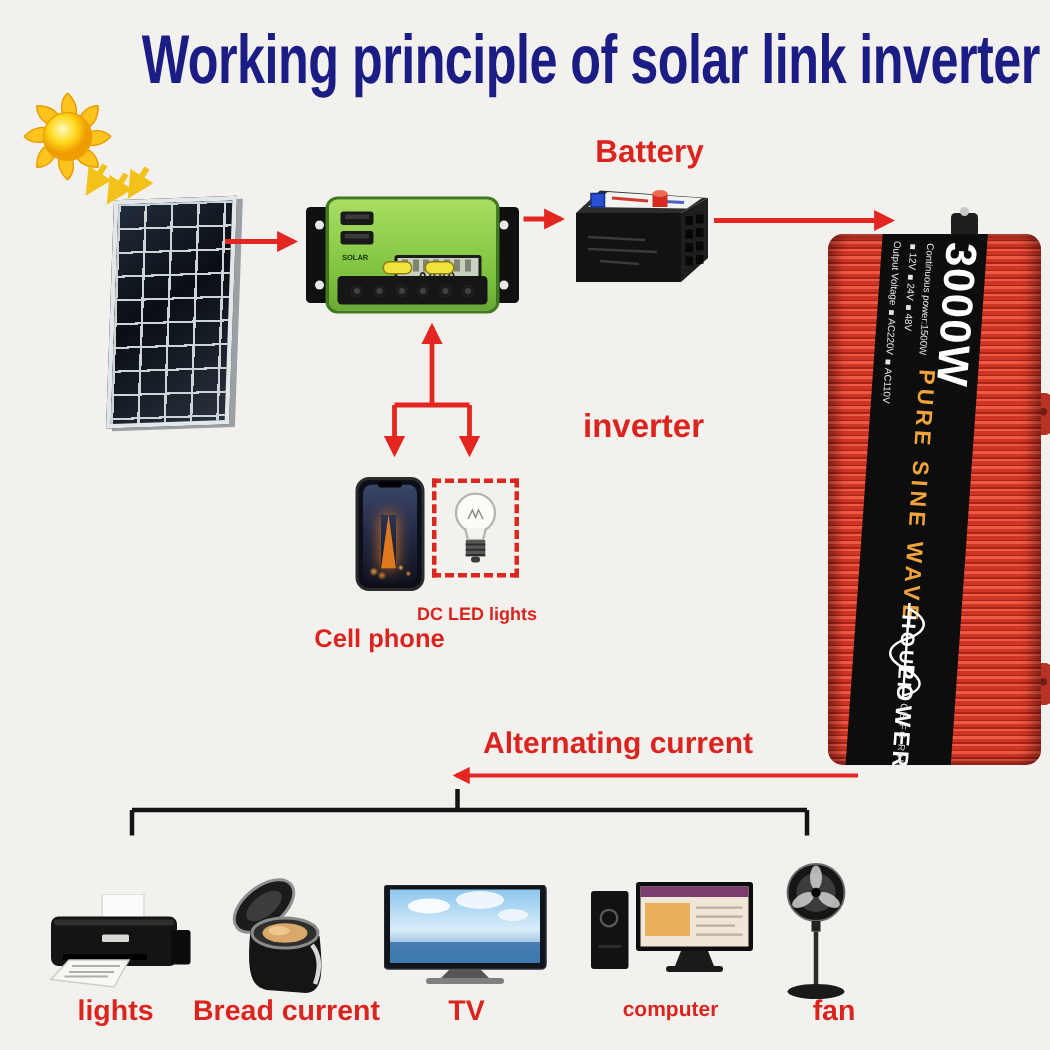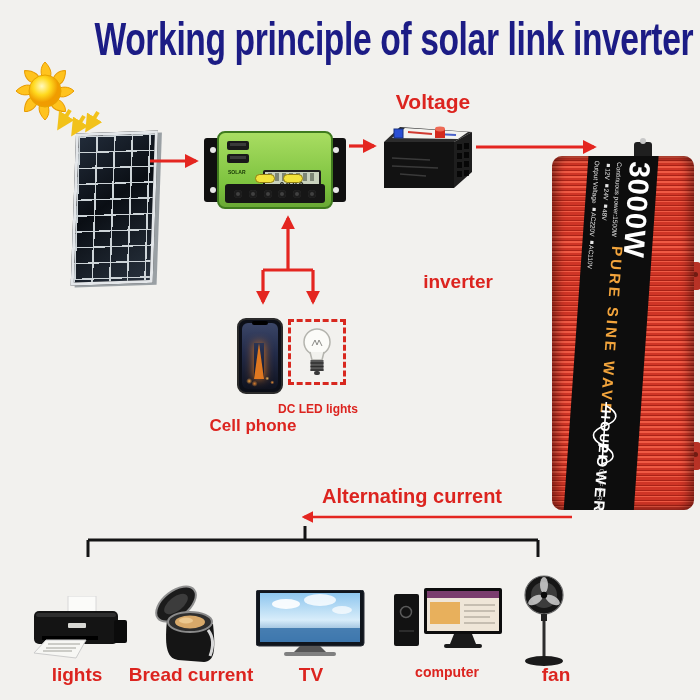--- a/index.html
+++ b/index.html
@@ -175,21 +175,21 @@
         <span class="tscrew"></span>
         <span class="tscrew"></span>
         <span class="tscrew"></span>
         <span class="tscrew"></span>
         <span class="tscrew"></span>
         <span class="tscrew"></span>
       </div>
     </div>
   </div>
 
-  <span class="rlab" style="left:433px;top:90px;font-size:21px">Voltage</span>
+  <span class="rlab" style="left:433px;top:90px;font-size:21px">Battery</span>
   <svg class="dev" style="left:378px;top:110px" width="102" height="84" viewBox="0 0 102 84">
     <polygon points="6,32 22,17 94,22 76,32" fill="#2c2c2c"></polygon>
     <polygon points="76,32 94,22 94,62 76,78" fill="#1e1e1e"></polygon>
     <rect x="6" y="32" width="70" height="46" fill="#121212"></rect>
     <polygon points="14,28 27,18 90,22 80,29" fill="#f3f3ef"></polygon>
     <line x1="30" y1="22" x2="54" y2="24" stroke="#d03a30" stroke-width="2"></line>
     <line x1="58" y1="24" x2="78" y2="25" stroke="#4a62c8" stroke-width="2"></line>
     <rect x="16" y="19" width="9" height="9" fill="#2a4fd4" stroke="#16307e" stroke-width="1"></rect>
     <rect x="57" y="19" width="10" height="9" fill="#d42b1e"></rect>
     <ellipse cx="62" cy="19" rx="5" ry="2.4" fill="#ee6a55"></ellipse>
@@ -203,21 +203,21 @@
         <rect x="86" y="33" width="5" height="6"></rect>
       <rect x="79" y="43" width="5" height="6"></rect>
         <rect x="86" y="42" width="5" height="6"></rect>
       <rect x="79" y="52" width="5" height="6"></rect>
         <rect x="86" y="51" width="5" height="6"></rect>
       <rect x="79" y="61" width="5" height="6"></rect>
         <rect x="86" y="60" width="5" height="6"></rect>
     </g>
   </svg>
 
-  <span class="rlab" style="left:458px;top:271px;font-size:19px">inverter</span>
+  <span class="rlab" style="left:429px;top:271px;font-size:22px">inverter</span>
   <div class="inv">
     <div class="stub">
         <i></i>
       </div>
     <div class="tab" style="top:120px">
         <i></i>
       </div>
     <div class="tab" style="top:300px">
         <i></i>
       </div>

